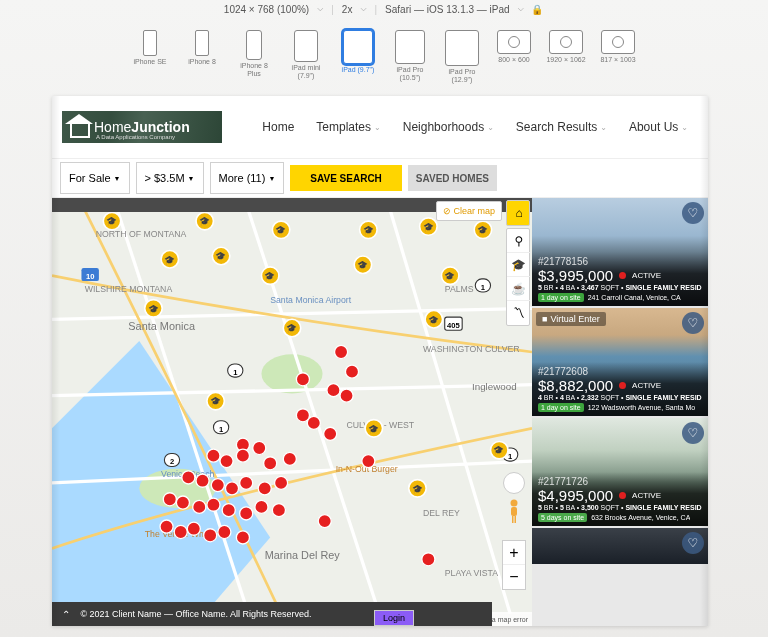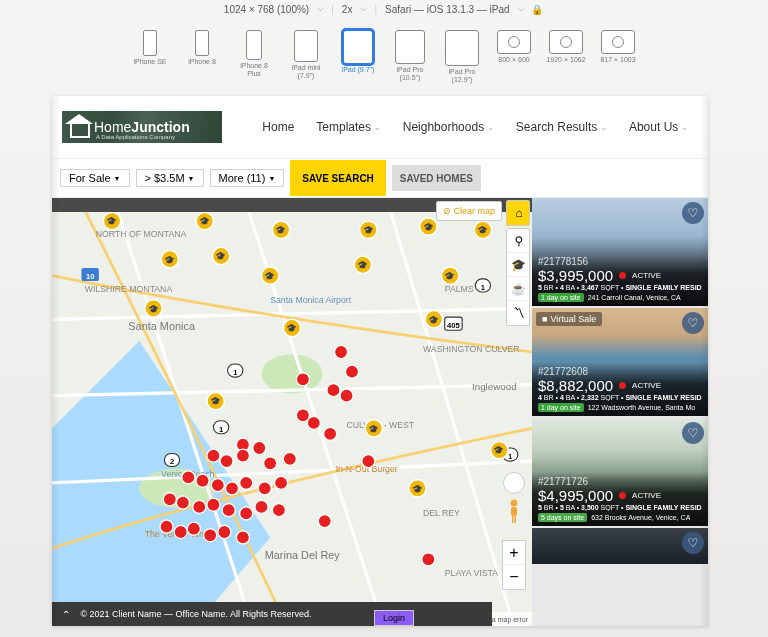--- a/index.html
+++ b/index.html
@@ -41,23 +41,23 @@
 .logo-sub { position: absolute; bottom: 3px; left: 34px; font-size: 6px; color: #ddd; }
 
 .nav { display: flex; gap: 22px; margin-left: auto; margin-right: 10px; }
 .nav-item { font-size: 12px; color: #333; display: flex; align-items: center; gap: 3px; cursor: pointer; }
 .nav-chev { font-size: 8px; color: #aaa; }
 
 
 .search-row { height: 40px; display: flex; align-items: center; gap: 6px; padding: 0 8px; border-top: 1px solid #eee; border-bottom: 1px solid #eee; }
 .search-input { flex: 1; height: 26px; border: 1px solid #d0d0d0; font-size: 11px; padding: 0 8px; color: #333; }
 .search-input::placeholder { color: #aaa; }
-.filter-btn { height: 18px; border: 1px solid #d0d0d0; background: #fff; font-size: 11px; padding: 0 8px; display: flex; align-items: center; gap: 3px; cursor: pointer; }
+.filter-btn { height: 32px; border: 1px solid #d0d0d0; background: #fff; font-size: 11px; padding: 0 8px; display: flex; align-items: center; gap: 3px; cursor: pointer; }
 .filter-btn .caret { font-size: 7px; }
-.save-search { height: 36px; background: #ffd500; border: none; font-size: 10px; font-weight: 700; padding: 0 12px; cursor: pointer; }
+.save-search { height: 26px; background: #ffd500; border: none; font-size: 10px; font-weight: 700; padding: 0 20px; cursor: pointer; }
 .saved-homes { height: 26px; background: #ddd; border: none; font-size: 10px; font-weight: 600; padding: 0 8px; color: #555; cursor: pointer; }
 
 
 .main { display: flex; height: calc(100% - 102px); }
 
 
 .map-panel { flex: 1; position: relative; background: #e8ebe3; overflow: hidden; }
 .map-topbar { position: absolute; top: 0; left: 0; right: 0; height: 14px; background: #4a4a4a; z-index: 5; }
 .clear-map { position: absolute; top: 3px; right: 30px; height: 20px; background: #fff; border: 1px solid #ccc; font-size: 9px; color: #e09a00; padding: 0 6px; display: flex; align-items: center; gap: 3px; z-index: 6; cursor: pointer; border-radius: 2px; }
 .map-side-tools { position: absolute; top: 2px; right: 2px; width: 24px; background: #fff; border: 1px solid #ccc; border-radius: 2px; z-index: 6; }
@@ -475,21 +475,21 @@
             </div>
     </div>
         </div>
         <div class="listing-card">
           <div class="card-bg c2"></div>
           <div class="heart">
             <span>♡</span>
           </div>
           <div class="vtour">
             <span>■</span>
-            <span>Virtual Sale</span>
+            <span>Virtual Enter</span>
           </div>
           <div class="card-info">
       <div class="mls">#21772608</div>
       <div class="price-row">
               <span class="price">$8,882,000</span>
               <span class="status-dot"></span>
               <span class="status-text">ACTIVE</span>
             </div>
       <div class="meta"><strong>4</strong> BR • <strong>4</strong> BA • <strong>2,332</strong> SQFT • <strong>SINGLE FAMILY RESID...</strong></div>
       <div class="addr-row">

